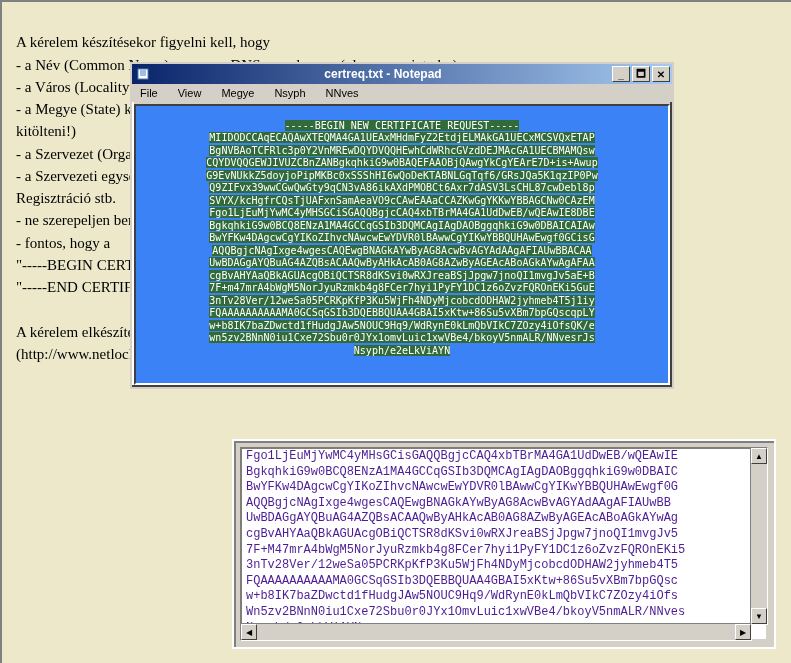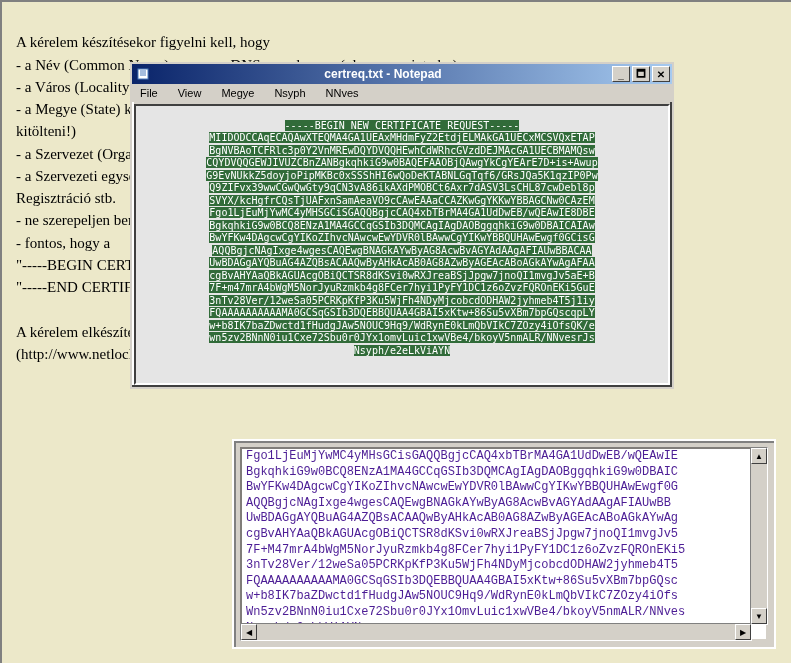--- a/index.html
+++ b/index.html
@@ -83,21 +83,21 @@
   .menubar .menu-item {
     padding: 1px 6px;
   }
   .notepad-body {
     margin: 2px;
     border: 2px solid #808080;
     border-top-color: #404040;
     border-left-color: #404040;
     border-right-color: #fff;
     border-bottom-color: #fff;
-    background: #e5e5e5;
+    background: #3b82f6;
     font-family: "Lucida Console", Consolas, monospace;
     font-size: 10px;
     line-height: 1.25;
     white-space: pre;
     overflow: hidden;
     padding: 1px 2px;
     position: relative;
   }
   .notepad-body .sel {
     background: #316b39;

